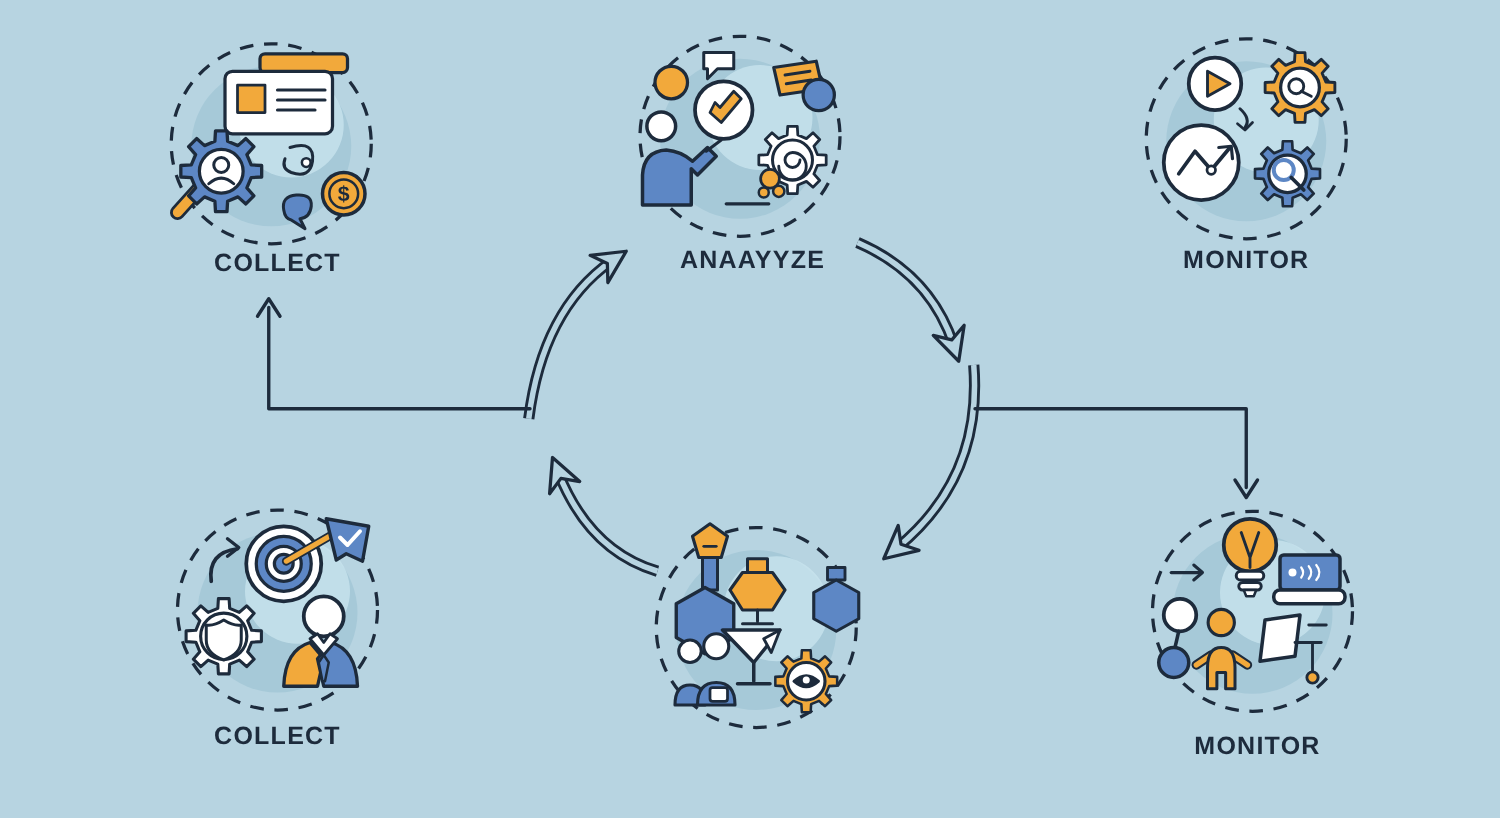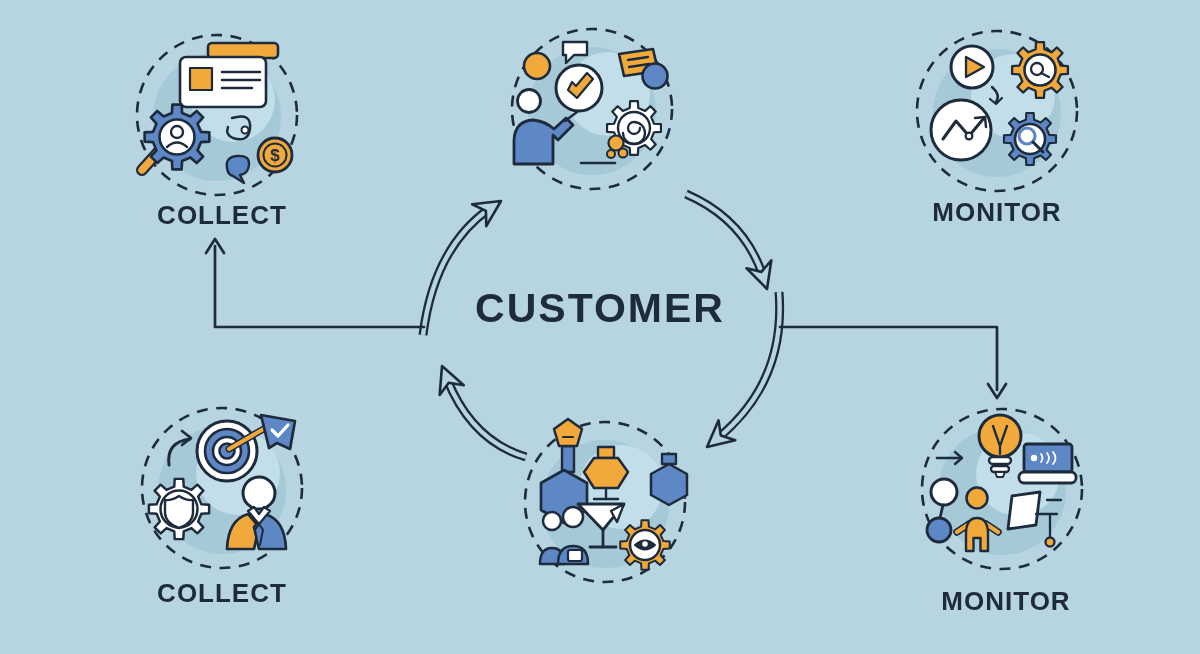--- a/index.html
+++ b/index.html
@@ -16,21 +16,21 @@
   .f-w{fill:#ffffff}
   .f-b{fill:var(--blue)}
   .f-o{fill:var(--orange)}
   .f-d{fill:var(--outline)}
   .f-n{fill:none}
   .thin{fill:none;stroke:var(--outline)}
   .arc-o{fill:none;stroke:var(--outline);stroke-width:9;stroke-linecap:butt}
   .arc-i{fill:none;stroke:var(--background);stroke-width:4.4;stroke-linecap:butt}
   .head{fill:var(--background);stroke:var(--outline);stroke-width:2.6}
   .node-label{position:absolute;width:220px;text-align:center;font-weight:800;
-              font-size:26px;letter-spacing:1px;color:var(--outline)}
+              font-size:20px;letter-spacing:1px;color:var(--outline)}
   .title{position:absolute;left:600px;top:286px;transform:translateX(-50%);text-align:center;
          font-weight:800;font-size:41px;line-height:45px;letter-spacing:2px;
          color:var(--outline);white-space:nowrap}
   .coin-t{font-size:17px;font-weight:700;fill:var(--outline);text-anchor:middle;
           font-family:"Liberation Sans",sans-serif}
   .overlay{position:absolute;left:0;top:0;pointer-events:none}
 </style>
 </head>
 <body>
 
@@ -69,21 +69,20 @@
       <path class="thin" stroke-width="2.7" d="M 424 327 L 215 327 L 215 246"></path>
       <path class="thin" stroke-width="2.7" d="M 206 253 L 215 239 L 224 253"></path>
     </g>
     <g>
       <path class="thin" stroke-width="2.7" d="M 780 327 L 997 327 L 997 390"></path>
       <path class="thin" stroke-width="2.7" d="M 988 384 L 997 398 L 1006 384"></path>
     </g>
   </svg>
 
   <div class="title">
-    <div>CUSTOMER</div>
   </div>
 
   <div class="node" style="left:132px;top:30px">
     <svg width="170" height="170" viewBox="0 0 170 170">
       <circle class="inner" cx="85" cy="87" r="64"></circle>
       <circle class="hi" cx="101" cy="70" r="42"></circle>
       <circle class="ring" cx="85" cy="85" r="80"></circle>
       <g>
         <path class="f-n st" stroke-width="2.4" d="M 100 88 q 20 -6 18 11 q -2 14 -17 9 q -8 -3 -5 -11"></path>
         <circle class="f-w st" stroke-width="2" cx="113" cy="100" r="3.5"></circle>
@@ -145,20 +144,21 @@
       <g>
         <use href="#gear8" class="f-w st" stroke-width="2.6" transform="translate(127 104) scale(0.85)"></use>
         <circle class="f-w st" stroke-width="2.4" cx="127" cy="104" r="16"></circle>
         <path class="f-n st" stroke-width="2.3" d="M 133 104 a 6 6 0 1 1 -6 -6 a 11 11 0 1 1 -11 11"></path>
         <circle class="f-o st" stroke-width="2.2" cx="109" cy="119" r="7.5"></circle>
         <circle class="f-o st" stroke-width="2" cx="116" cy="129" r="4.5"></circle>
         <circle class="f-o st" stroke-width="2" cx="104" cy="130" r="4"></circle>
       </g>
     </svg>
   </div>
+  <div class="node-label" style="left:492px;top:197px">ANAAYYZE</div>
 
   <div class="node" style="left:912px;top:26px">
     <svg width="170" height="170" viewBox="0 0 170 170">
       <circle class="inner" cx="85" cy="87" r="64"></circle>
       <circle class="hi" cx="101" cy="70" r="42"></circle>
       <circle class="ring" cx="85" cy="85" r="80"></circle>
       <g>
         <circle class="f-w st" stroke-width="3" cx="60" cy="41" r="21"></circle>
         <path class="f-o st" stroke-width="2.3" d="M 54 31 L 72 41 L 54 51 Z"></path>
       </g>

